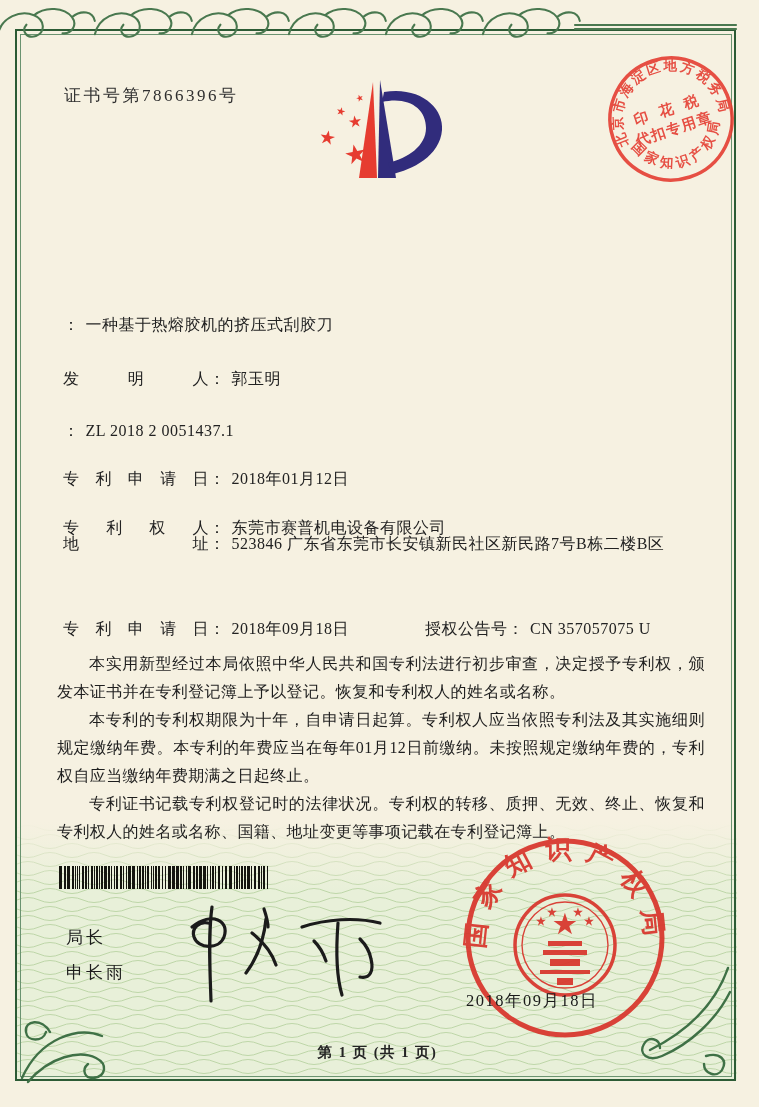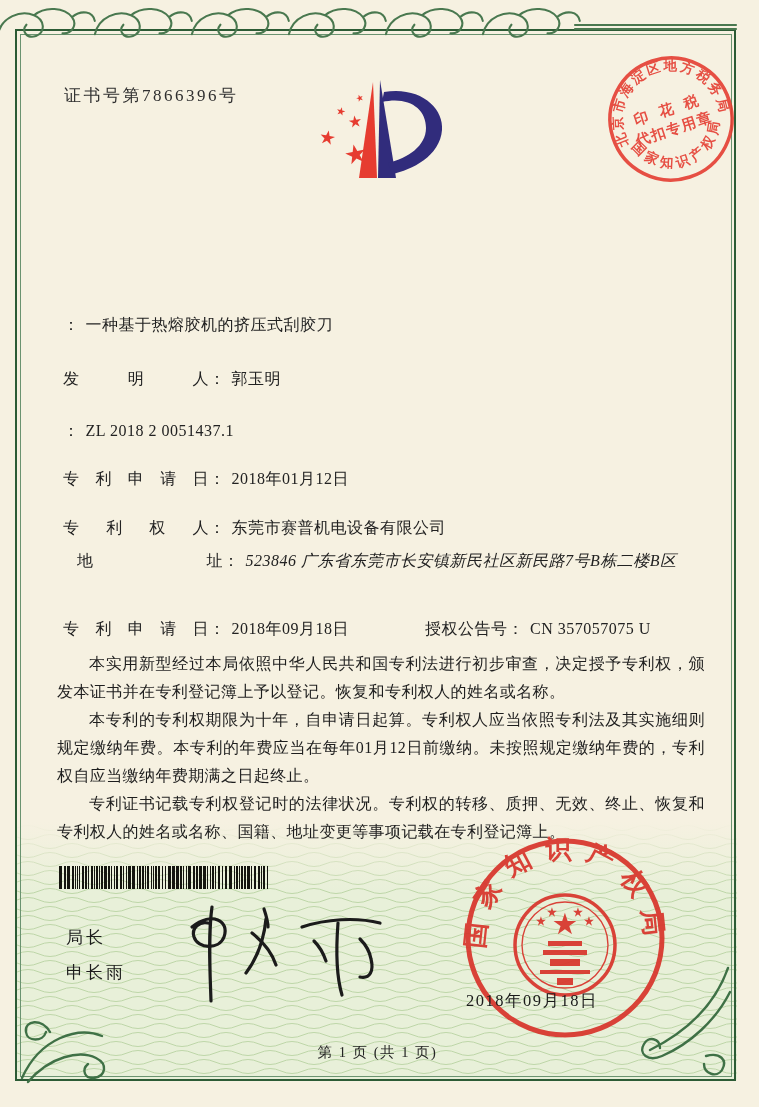--- a/index.html
+++ b/index.html
@@ -51,21 +51,21 @@
   }
   
   .fields{position:absolute;left:63px;right:54px;top:0;z-index:5;font-size:16px;}
   .frow{position:absolute;left:0;right:0;display:flex;line-height:25px;letter-spacing:.5px;}
   .flabel{
     display:inline-block;width:146px;flex:0 0 146px;
     text-align:justify;text-align-last:justify;
   }
   .fcolon{flex:0 0 auto;}
   .fvalue{margin-left:6px;}
-  .fvalue.wrap{max-width:486px;font-style:italic;}
+  .fvalue.wrap{max-width:486px;}
   .grant-right{position:absolute;left:362px;top:0;display:flex;line-height:25px;letter-spacing:.5px;}
   
   .bodytext{position:absolute;left:57px;right:54px;top:650px;z-index:5;}
   .bodytext p{
     margin:0;font-size:16px;line-height:28px;letter-spacing:.4px;
     text-indent:2em;text-align:justify;color:#1e1e1e;
   }
   
   #barcode{position:absolute;left:59px;top:866px;width:214px;height:23px;display:flex;z-index:5;}
   #barcode i{display:block;height:100%;background:#15150f;}
@@ -85,21 +85,21 @@
   .seal text{fill:#d8342b;font-weight:700;}
   .seal-date{
     position:absolute;left:466px;top:990px;width:210px;z-index:7;
     font-size:16.5px;letter-spacing:1.5px;color:#1a1a1a;
   }
   .tax-stamp{position:absolute;left:596px;top:44px;z-index:6;opacity:.88;}
   .tax-stamp circle{stroke:#e4392e;fill:none;}
   .tax-stamp text{fill:#e4392e;font-weight:700;}
   .footer{
     position:absolute;left:0;right:4px;top:1043px;z-index:5;
-    text-align:center;font-size:14.5px;letter-spacing:1.5px;color:#242424;
+    text-align:center;font-size:14.5px;letter-spacing:1.5px;color:#242424;font-weight:bold;
   }
 </style>
 </head>
 <body>
 
 <div class="page">
 
   <svg class="guilloche" width="720" height="258">
     <rect width="720" height="258" fill="#e8f0d9"></rect>
     <g id="waves">
@@ -204,21 +204,21 @@
     <div class="frow" style="top:466px;">
       <span class="flabel">专利申请日</span>
         <span class="fcolon">：</span>
       <span class="fvalue">2018年01月12日</span>
     </div>
     <div class="frow" style="top:515px;align-items:flex-end;">
       <span class="flabel">专利权人</span>
         <span class="fcolon">：</span>
       <span class="fvalue">东莞市赛普机电设备有限公司</span>
     </div>
-    <div class="frow" style="top:548px;margin-left:14px;">
+    <div class="frow" style="top:531px;">
       <span class="flabel">地址</span>
         <span class="fcolon">：</span>
       <span class="fvalue wrap">523846 广东省东莞市长安镇新民社区新民路7号B栋二楼B区</span>
     </div>
     <div class="frow" style="top:616px;">
       <span class="flabel">专利申请日</span>
         <span class="fcolon">：</span>
       <span class="fvalue">2018年09月18日</span>
       <span class="grant-right">
         <span>授权公告号</span>

